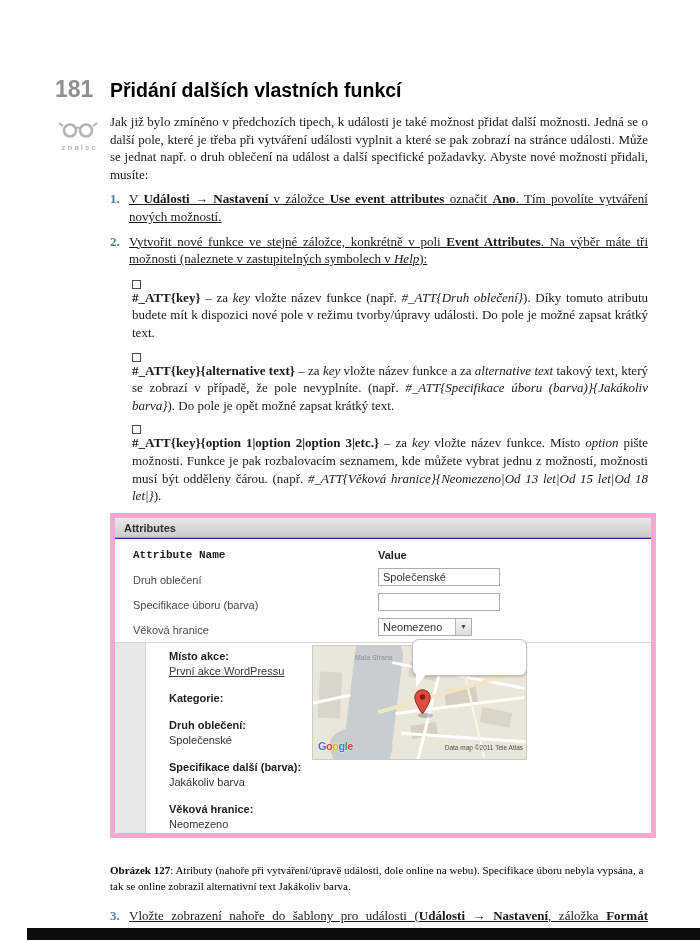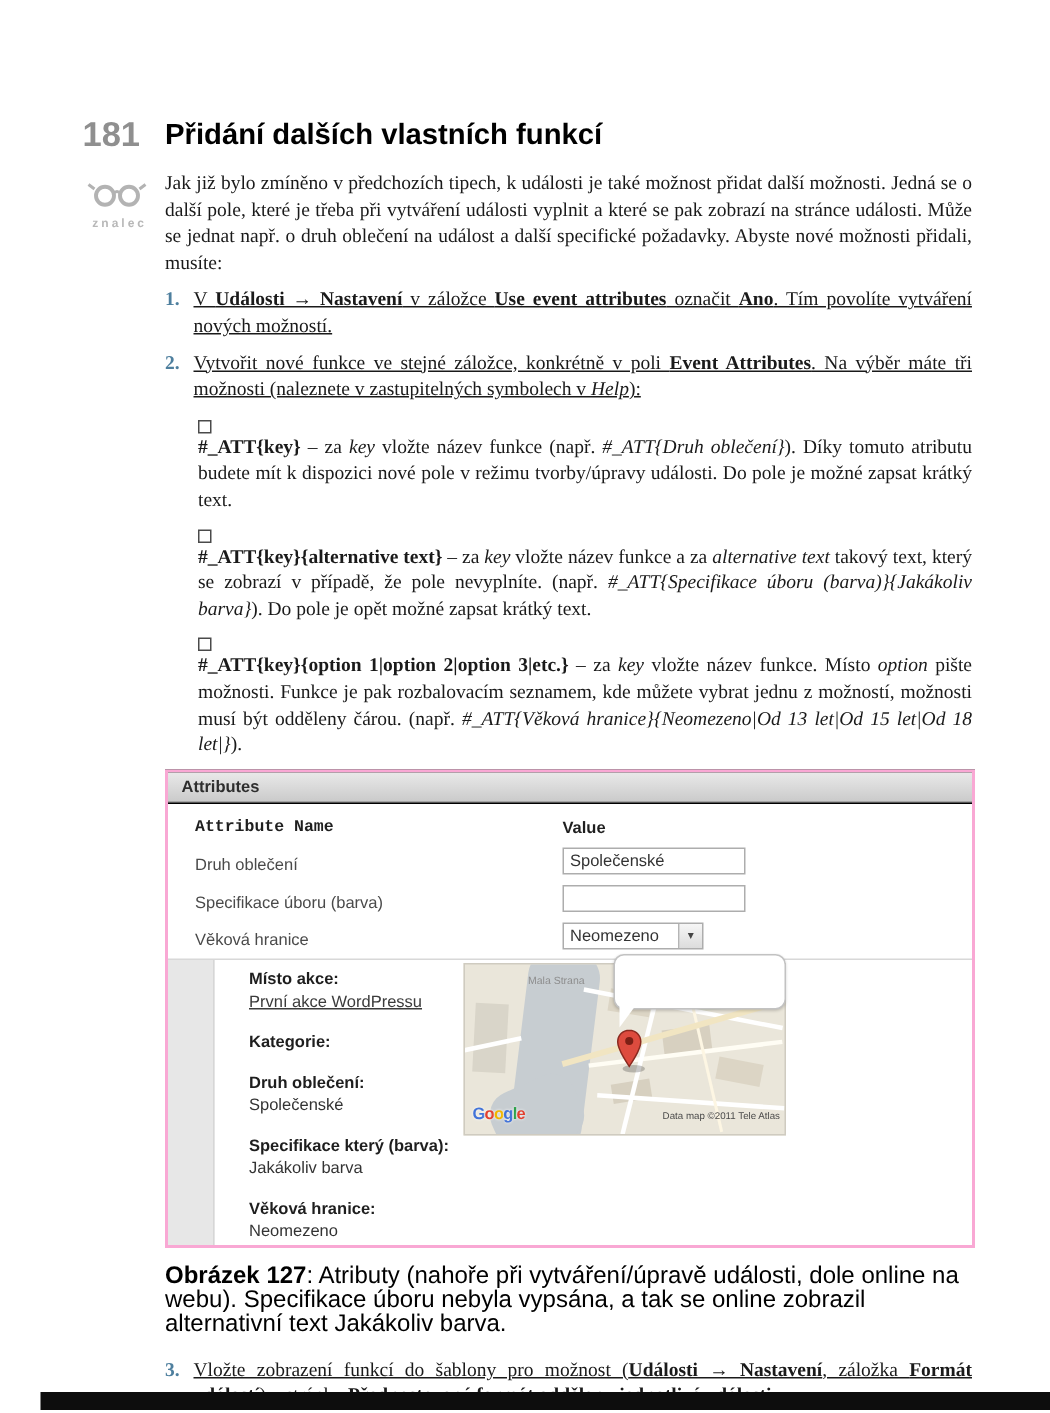--- a/index.html
+++ b/index.html
@@ -33,21 +33,21 @@
   .ri{font-style:italic;}
   .step{display:flex;margin:0 0 7px 0;}
   .step-marker{flex:none;width:19px;color:var(--accent);font-weight:bold;}
   .step-body{flex:1;text-decoration:underline;}
   .bullet{display:flex;margin:0 0 6px 22px;flex-direction:column;}
   .bullet-marker{flex:none;width:7px;height:7px;border:1.4px solid #4a4a4a;margin:5px 11px 0 0;background:#fff;}
   .bullet-body{flex:1;}
 
   
   figure.screenshot{margin:8px 0 0 0;position:relative;width:536px;height:315px;
-                    border:2px solid #f9a8d4;background:#000000;
+                    border:5px solid #f9a8d4;background:#4c1d95;
                     font-family:"Liberation Sans",sans-serif;text-align:left;}
   .attr-header{position:absolute;left:0;top:0;right:0;height:20px;box-sizing:border-box;
                background:linear-gradient(#e9e9e9,#cbcbcb);border-bottom:1px solid #a5a5a5;
                font-size:11px;font-weight:bold;color:#2e2e2e;line-height:20px;padding-left:9px;}
   .attr-body{position:absolute;left:0;top:21px;right:0;height:103px;background:#fff;
              border-bottom:1px solid #d8d8d8;font-size:11px;color:#4a4a4a;}
   .attr-colhead{position:absolute;font-weight:bold;color:#1f1f1f;}
   .ah1{left:18px;top:8px;font-family:Liberation Mono, monospace;} .ah2{left:263px;top:8px;}
   .arow-label{position:absolute;left:18px;}
   .rl1{top:33px;} .rl2{top:58px;} .rl3{top:83px;}
@@ -93,21 +93,21 @@
   .map-attr{right:3px;bottom:2px;font-size:6.5px;color:#4a4a4a;z-index:3;}
   .map-pin{position:absolute;left:299px;top:46px;z-index:5;}
   .pin-shadow{position:absolute;left:303px;top:70px;width:15px;height:5px;background:rgba(0,0,0,.22);
               border-radius:50%;z-index:4;}
   .map-bubble{position:absolute;left:297px;top:-4px;width:113px;height:35px;background:#fff;
               border:1px solid #c2c2c2;border-radius:7px;z-index:6;box-shadow:0 1px 2px rgba(0,0,0,.18);}
   .map-bubble-tail{position:absolute;left:301px;top:30px;width:0;height:0;
                    border-top:15px solid #fff;border-right:11px solid transparent;z-index:6;}
 
   
-  .caption{margin:11px 0 0 0;font-family:Liberation Sans, sans-serif;font-size:16px;
+  .caption{margin:24px 0 0 0;font-family:Liberation Serif, serif;font-size:11px;
            line-height:16px;color:#000;text-align:left;}
   .step-last{margin-top:13px;margin-bottom:0;}
 
   
   .scan-bar{position:absolute;left:27px;right:0;bottom:2px;height:12px;background:#0d0d0d;}
 </style>
 </head>
 <body>
 
 <div class="sheet">
@@ -190,21 +190,21 @@
           </div>
           <div class="wfield">
             <div class="wlabel">Kategorie:</div>
             <div class="wvalue"></div>
           </div>
           <div class="wfield">
             <div class="wlabel">Druh oblečení:</div>
             <div class="wvalue">Společenské</div>
           </div>
           <div class="wfield">
-            <div class="wlabel">Specifikace který (barva):</div>
+            <div class="wlabel">Specifikace další (barva):</div>
             <div class="wvalue">Jakákoliv barva</div>
           </div>
           <div class="wfield">
             <div class="wlabel">Věková hranice:</div>
             <div class="wvalue">Neomezeno</div>
           </div>
         </div>
 
         <div class="map">
           <div class="m-river"></div>
@@ -236,19 +236,19 @@
         </span>
         <div class="map-bubble"></div>
         <div class="map-bubble-tail"></div>
       </div>
     </figure>
 
     <p class="caption"><span class="rb">Obrázek 127</span><span>: Atributy (nahoře při vytváření/úpravě události, dole online na webu). Specifikace úboru nebyla vypsána, a tak se online zobrazil alternativní text Jakákoliv barva.</span></p>
 
     <div class="step step-last">
       <span class="step-marker">3.</span>
-      <span class="step-body"><span>Vložte zobrazení funkcí do šablony pro možnost (</span><span class="rb">Události → Nastavení</span><span>, záložka </span><span class="rb">Formát událostí</span><span>) u stránky </span><span class="rb">Přednastavený formát odděleny jednotlivé události</span><span>.</span></span>
+      <span class="step-body"><span>Vložte zobrazení nahoře do šablony pro události (</span><span class="rb">Události → Nastavení</span><span>, záložka </span><span class="rb">Formát událostí</span><span>) u stránky </span><span class="rb">Přednastavený formát odděleny jednotlivé události</span><span>.</span></span>
     </div>
 
   </div>
 
   <div class="scan-bar"></div>
 </div>
 
 </body></html>

